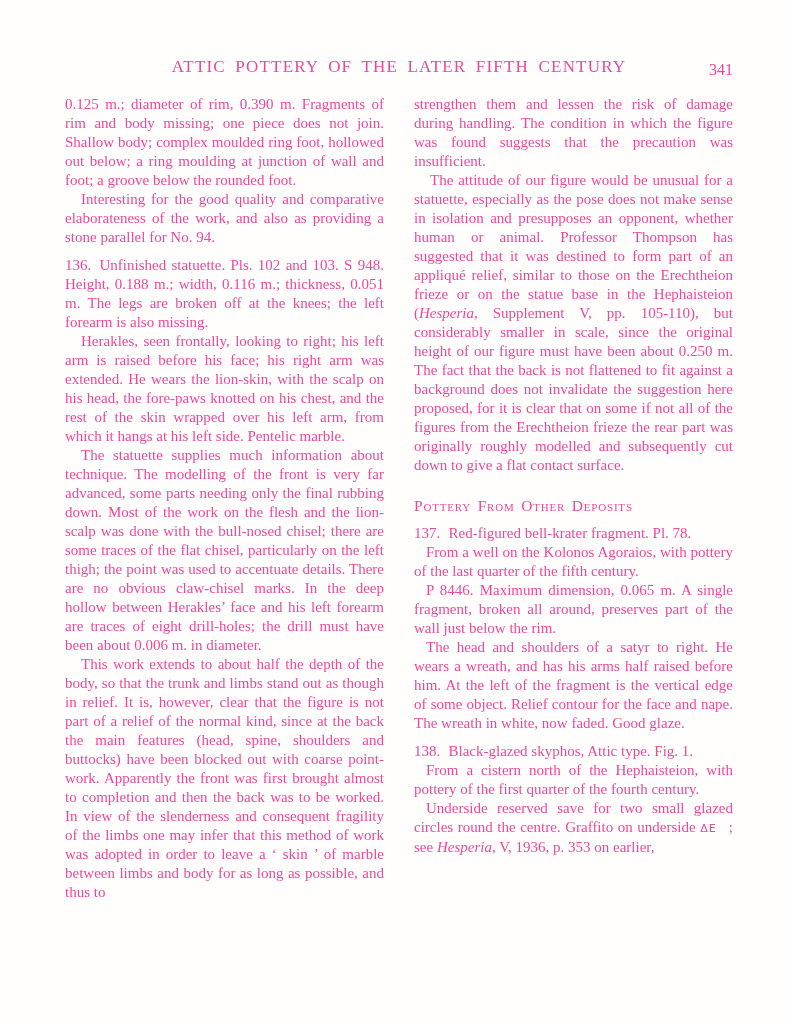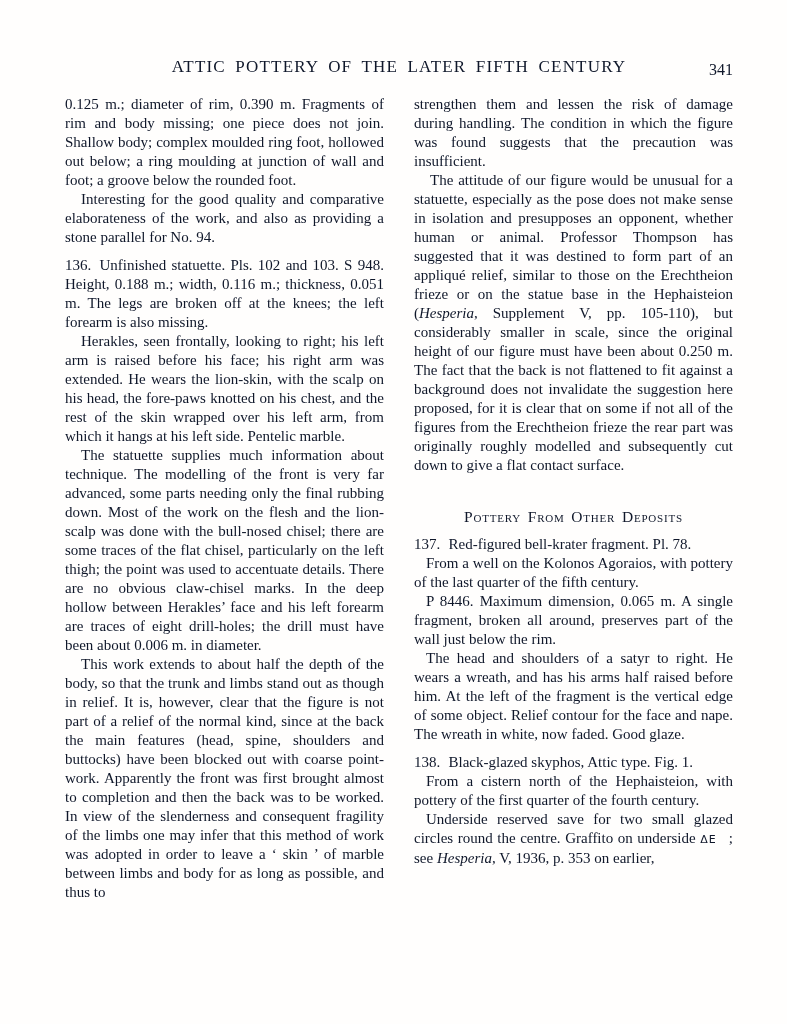--- a/index.html
+++ b/index.html
@@ -5,21 +5,21 @@
   html, body {
     margin: 0;
     padding: 0;
     background: #ffffff;
   }
   .page {
     position: relative;
     width: 787px;
     height: 1024px;
     background: #fffefd;
-    color: #0f172a;
+    color: #ec4899;
     font-family: "Liberation Serif", serif;
     overflow: hidden;
     box-sizing: border-box;
   }
   .running-header {
     position: relative;
     margin: 0 54px 0 65px;
     padding-top: 57px;
     text-align: center;
     height: 22px;
@@ -51,26 +51,26 @@
     font-size: 15px;
     line-height: 19px;
     text-align: justify;
     hyphens: none;
   }
   .para.plain { text-indent: 0; }
   .para.indent { text-indent: 16px; }
   .para.indent-small { text-indent: 12px; }
   .para.entry { text-indent: 0; margin-top: 9px; }
   .para.heading {
-    text-align: center;
+    text-align: left;
     text-indent: 0;
     font-variant: small-caps;
     letter-spacing: 0.8px;
     word-spacing: 2px;
-    margin-top: 32px;
+    margin-top: 21px;
     margin-bottom: 8px;
     font-size: 15.5px;
   }
   .seg-entry-num { font-weight: normal; margin-right: 0.55em; }
   .seg-italic { font-style: italic; }
   .seg-sans {
     font-family: "DejaVu Sans", sans-serif;
     font-size: 11px;
     letter-spacing: 1px;
   }

